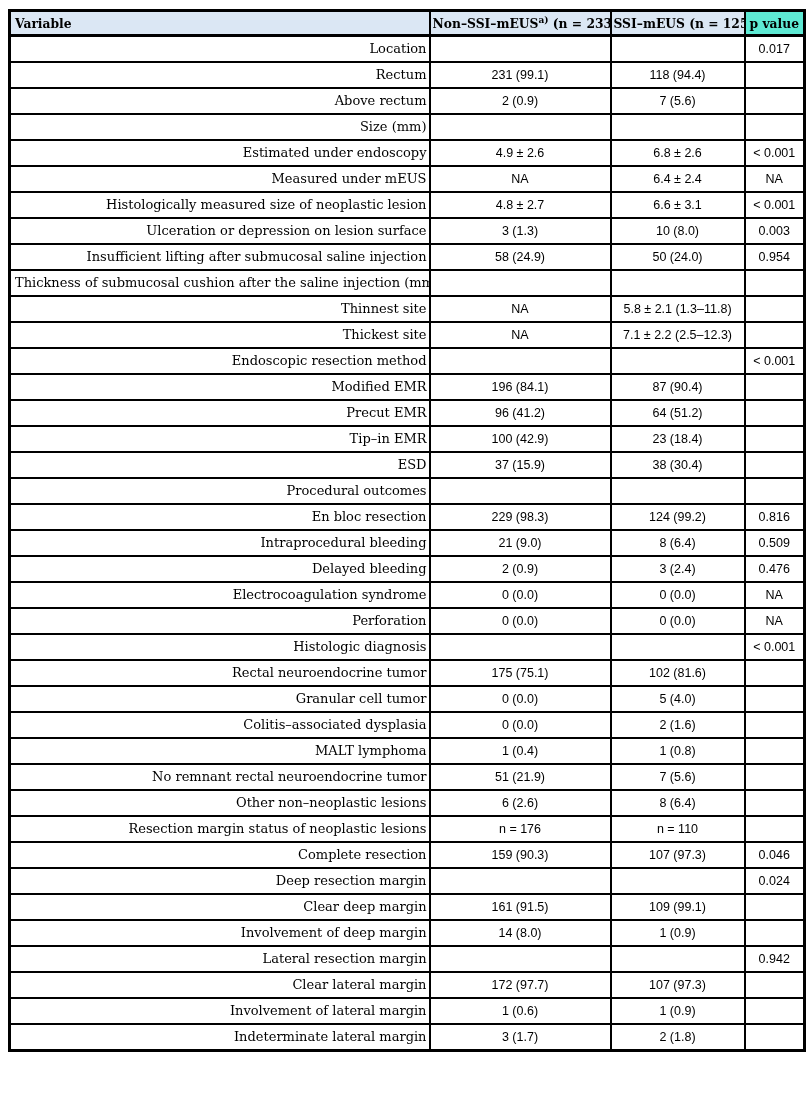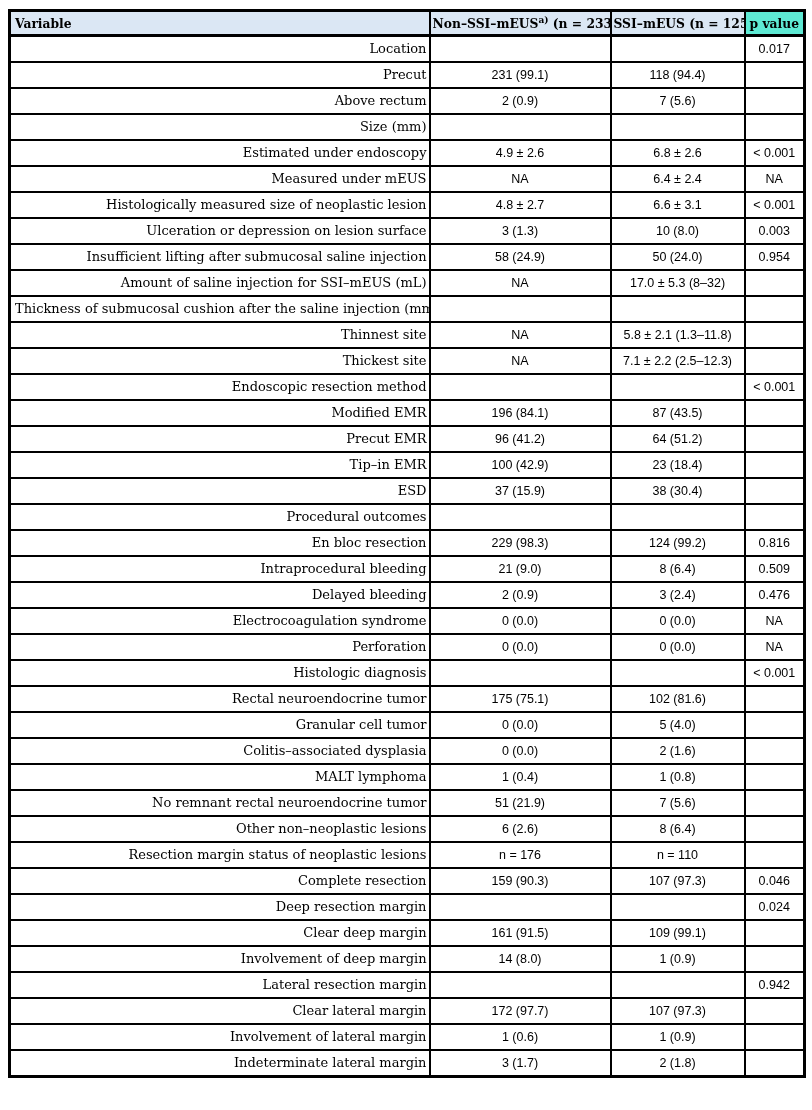--- a/index.html
+++ b/index.html
@@ -84,21 +84,21 @@
       </tr>
     </thead>
     <tbody>
         <tr>
           <td class="label">Location</td>
           <td class="val"></td>
           <td class="val"></td>
           <td class="val">0.017</td>
         </tr>
         <tr>
-          <td class="label">Precut</td>
+          <td class="label">Rectum</td>
           <td class="val">231 (99.1)</td>
           <td class="val">118 (94.4)</td>
           <td class="val"></td>
         </tr>
         <tr>
           <td class="label">Above rectum</td>
           <td class="val">2 (0.9)</td>
           <td class="val">7 (5.6)</td>
           <td class="val"></td>
         </tr>
@@ -132,26 +132,20 @@
           <td class="val">10 (8.0)</td>
           <td class="val">0.003</td>
         </tr>
         <tr>
           <td class="label">Insufficient lifting after submucosal saline injection</td>
           <td class="val">58 (24.9)</td>
           <td class="val">50 (24.0)</td>
           <td class="val">0.954</td>
         </tr>
         <tr>
-          <td class="label">Amount of saline injection for SSI–mEUS (mL)</td>
-          <td class="val">NA</td>
-          <td class="val">17.0 ± 5.3 (8–32)</td>
-          <td class="val"></td>
-        </tr>
-        <tr>
           <td class="label">Thickness of submucosal cushion after the saline injection (mm)</td>
           <td class="val"></td>
           <td class="val"></td>
           <td class="val"></td>
         </tr>
         <tr>
           <td class="label">Thinnest site</td>
           <td class="val">NA</td>
           <td class="val">5.8 ± 2.1 (1.3–11.8)</td>
           <td class="val"></td>
@@ -164,21 +158,21 @@
         </tr>
         <tr>
           <td class="label">Endoscopic resection method</td>
           <td class="val"></td>
           <td class="val"></td>
           <td class="val">&lt; 0.001</td>
         </tr>
         <tr>
           <td class="label">Modified EMR</td>
           <td class="val">196 (84.1)</td>
-          <td class="val">87 (43.5)</td>
+          <td class="val">87 (90.4)</td>
           <td class="val"></td>
         </tr>
         <tr>
           <td class="label">Precut EMR</td>
           <td class="val">96 (41.2)</td>
           <td class="val">64 (51.2)</td>
           <td class="val"></td>
         </tr>
         <tr>
           <td class="label">Tip–in EMR</td>

